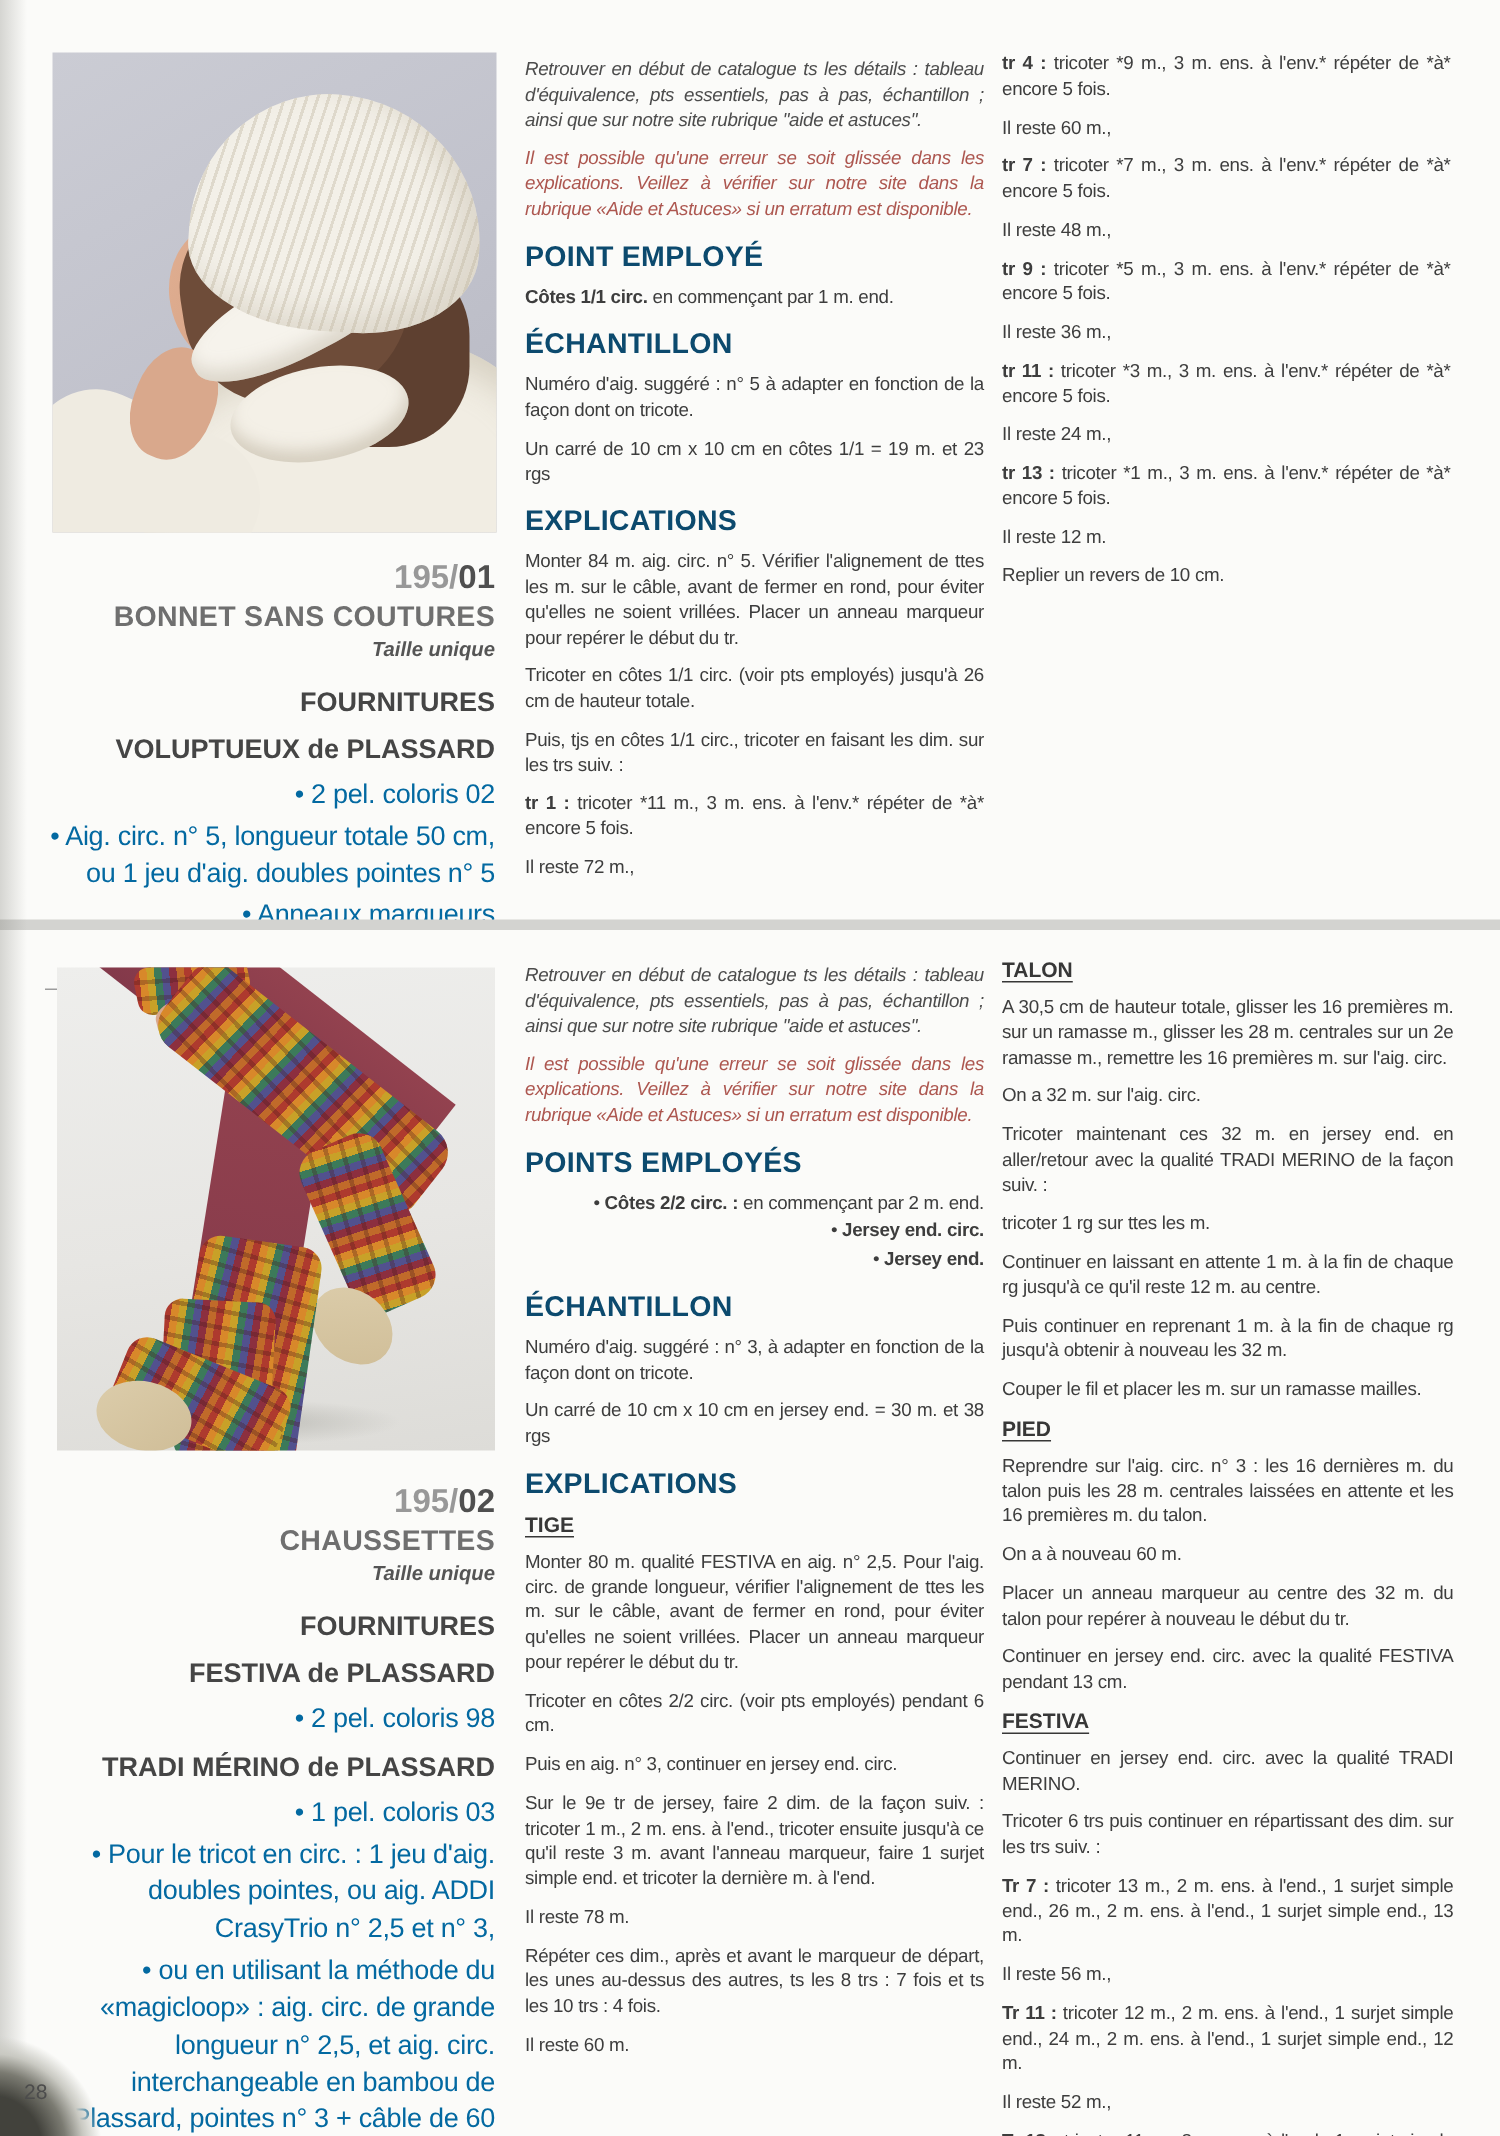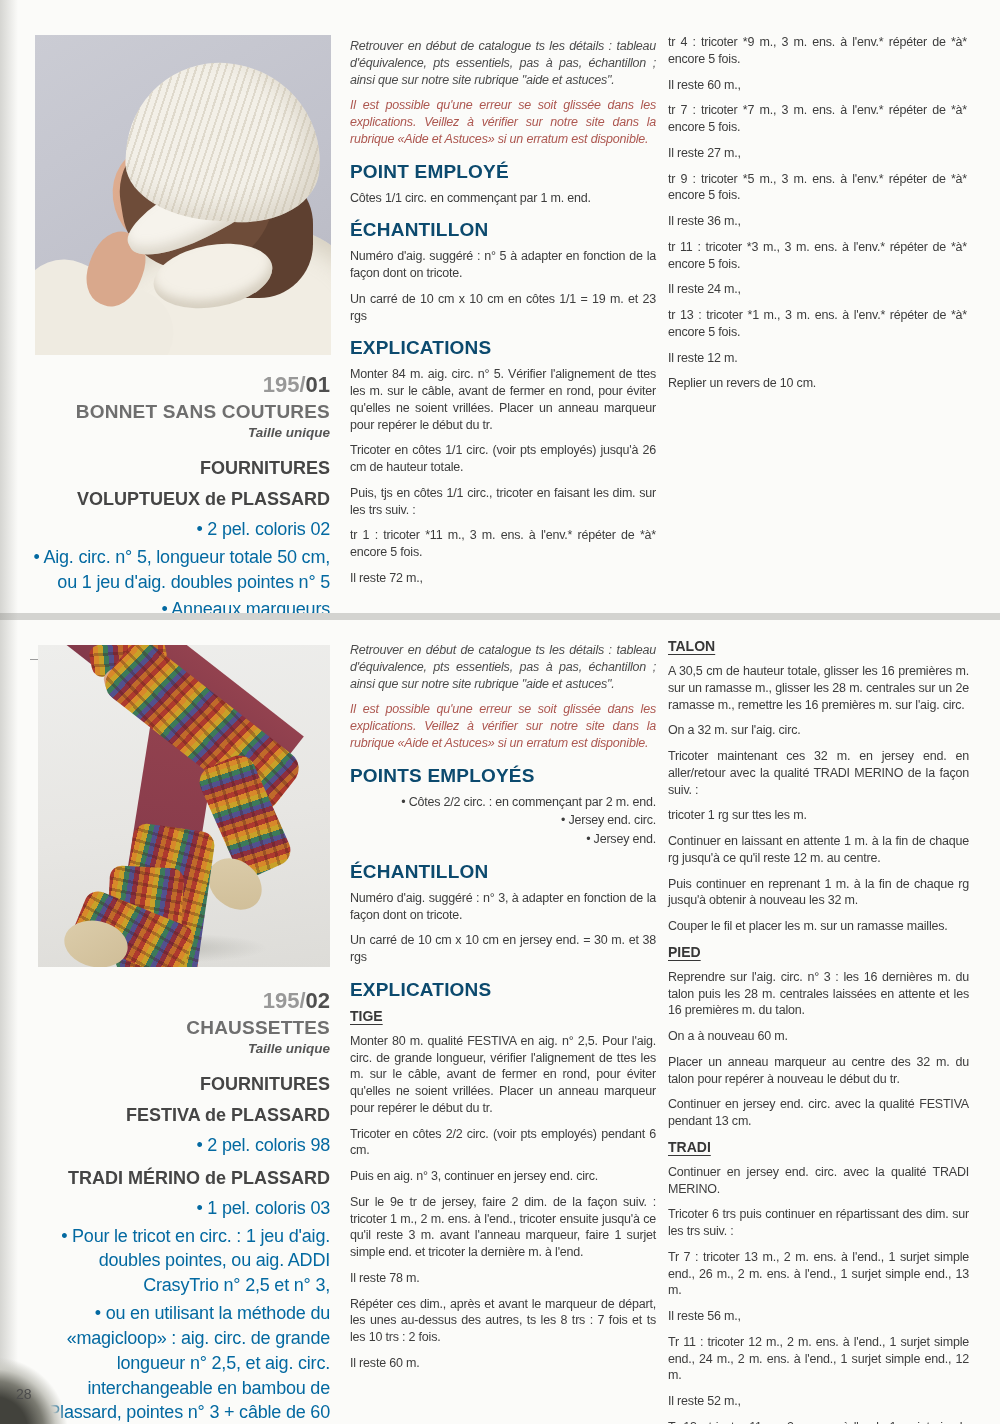--- a/index.html
+++ b/index.html
@@ -21,21 +21,21 @@
   .col{position:absolute;}
   #p1-col2{left:350px;top:38px;width:306px;}
   #p1-col3{left:668px;top:34px;width:299px;}
   #p2-col2{left:350px;top:642px;width:306px;}
   #p2-col3{left:668px;top:636px;width:301px;}
   #p1-info{left:30px;top:360px;width:300px;}
   #p2-info{left:30px;top:976px;width:300px;}
   .col.info{text-align:right;}
 
   .para{font-size:12.5px;line-height:1.34;letter-spacing:-.2px;margin:0 0 9px;text-align:justify;}
-  .para .b{font-weight:normal;}
+  .para .b{font-weight:bold;}
   .para.intro{font-style:italic;color:#4c4c4c;}
   .para.warn{font-style:italic;color:#ad5750;}
   .para.bullet{margin:0 0 2px;text-align:right;}
   .sec-h{font-size:19px;font-weight:bold;color:#0c4a6e;letter-spacing:.2px;margin:13px 0 7px;}
   .sub-h{font-size:14px;font-weight:bold;color:#373737;text-decoration:underline;text-underline-offset:3px;margin:2px 0 9px;}
 
   .info-code{font-size:22px;font-weight:bold;margin:12px 0 3px;}
   .code-pre{color:#989898;}
   .code-suf{color:#4f4f4f;}
   .info-title{font-size:19px;font-weight:bold;color:#6f6f6f;letter-spacing:.2px;}
@@ -145,21 +145,21 @@
       <p class="para">Monter 84 m. aig. circ. n° 5. Vérifier l'alignement de ttes les m. sur le câble, avant de fermer en rond, pour éviter qu'elles ne soient vrillées. Placer un anneau marqueur pour repérer le début du tr.</p>
       <p class="para">Tricoter en côtes 1/1 circ. (voir pts employés) jusqu'à 26 cm de hauteur totale.</p>
       <p class="para">Puis, tjs en côtes 1/1 circ., tricoter en faisant les dim. sur les trs suiv. :</p>
       <p class="para"><span class="b">tr 1 :</span> tricoter *11 m., 3 m. ens. à l'env.* répéter de *à* encore 5 fois.</p>
       <p class="para">Il reste 72 m.,</p>
     </div>
   <div class="col" id="p1-col3">
       <p class="para"><span class="b">tr 4 :</span> tricoter *9 m., 3 m. ens. à l'env.* répéter de *à* encore 5 fois.</p>
       <p class="para">Il reste 60 m.,</p>
       <p class="para"><span class="b">tr 7 :</span> tricoter *7 m., 3 m. ens. à l'env.* répéter de *à* encore 5 fois.</p>
-      <p class="para">Il reste 27 m.,</p>
+      <p class="para">Il reste 48 m.,</p>
       <p class="para"><span class="b">tr 9 :</span> tricoter *5 m., 3 m. ens. à l'env.* répéter de *à* encore 5 fois.</p>
       <p class="para">Il reste 36 m.,</p>
       <p class="para"><span class="b">tr 11 :</span> tricoter *3 m., 3 m. ens. à l'env.* répéter de *à* encore 5 fois.</p>
       <p class="para">Il reste 24 m.,</p>
       <p class="para"><span class="b">tr 13 :</span> tricoter *1 m., 3 m. ens. à l'env.* répéter de *à* encore 5 fois.</p>
       <p class="para">Il reste 12 m.</p>
       <p class="para">Replier un revers de 10 cm.</p>
     </div>
 
   <div class="section-divider"></div>
@@ -207,38 +207,38 @@
       <div class="sec-h">ÉCHANTILLON</div>
       <p class="para">Numéro d'aig. suggéré : n° 3, à adapter en fonction de la façon dont on tricote.</p>
       <p class="para">Un carré de 10 cm x 10 cm en jersey end. = 30 m. et 38 rgs</p>
       <div class="sec-h">EXPLICATIONS</div>
       <div class="sub-h">TIGE</div>
       <p class="para">Monter 80 m. qualité FESTIVA en aig. n° 2,5. Pour l'aig. circ. de grande longueur, vérifier l'alignement de ttes les m. sur le câble, avant de fermer en rond, pour éviter qu'elles ne soient vrillées. Placer un anneau marqueur pour repérer le début du tr.</p>
       <p class="para">Tricoter en côtes 2/2 circ. (voir pts employés) pendant 6 cm.</p>
       <p class="para">Puis en aig. n° 3, continuer en jersey end. circ.</p>
       <p class="para">Sur le 9e tr de jersey, faire 2 dim. de la façon suiv. : tricoter 1 m., 2 m. ens. à l'end., tricoter ensuite jusqu'à ce qu'il reste 3 m. avant l'anneau marqueur, faire 1 surjet simple end. et tricoter la dernière m. à l'end.</p>
       <p class="para">Il reste 78 m.</p>
-      <p class="para">Répéter ces dim., après et avant le marqueur de départ, les unes au-dessus des autres, ts les 8 trs : 7 fois et ts les 10 trs : 2 fois.</p>
+      <p class="para">Répéter ces dim., après et avant le marqueur de départ, les unes au-dessus des autres, ts les 8 trs : 7 fois et ts les 10 trs : 4 fois.</p>
       <p class="para">Il reste 60 m.</p>
     </div>
   <div class="col" id="p2-col3">
       <div class="sub-h">TALON</div>
       <p class="para">A 30,5 cm de hauteur totale, glisser les 16 premières m. sur un ramasse m., glisser les 28 m. centrales sur un 2e ramasse m., remettre les 16 premières m. sur l'aig. circ.</p>
       <p class="para">On a 32 m. sur l'aig. circ.</p>
       <p class="para">Tricoter maintenant ces 32 m. en jersey end. en aller/retour avec la qualité TRADI MERINO de la façon suiv. :</p>
       <p class="para">tricoter 1 rg sur ttes les m.</p>
       <p class="para">Continuer en laissant en attente 1 m. à la fin de chaque rg jusqu'à ce qu'il reste 12 m. au centre.</p>
       <p class="para">Puis continuer en reprenant 1 m. à la fin de chaque rg jusqu'à obtenir à nouveau les 32 m.</p>
       <p class="para">Couper le fil et placer les m. sur un ramasse mailles.</p>
       <div class="sub-h">PIED</div>
       <p class="para">Reprendre sur l'aig. circ. n° 3 : les 16 dernières m. du talon puis les 28 m. centrales laissées en attente et les 16 premières m. du talon.</p>
       <p class="para">On a à nouveau 60 m.</p>
       <p class="para">Placer un anneau marqueur au centre des 32 m. du talon pour repérer à nouveau le début du tr.</p>
       <p class="para">Continuer en jersey end. circ. avec la qualité FESTIVA pendant 13 cm.</p>
-      <div class="sub-h">TRADI</div>
+      <div class="sub-h">FESTIVA</div>
       <p class="para">Continuer en jersey end. circ. avec la qualité TRADI MERINO.</p>
       <p class="para">Tricoter 6 trs puis continuer en répartissant des dim. sur les trs suiv. :</p>
       <p class="para"><span class="b">Tr 7 :</span> tricoter 13 m., 2 m. ens. à l'end., 1 surjet simple end., 26 m., 2 m. ens. à l'end., 1 surjet simple end., 13 m.</p>
       <p class="para">Il reste 56 m.,</p>
       <p class="para"><span class="b">Tr 11 :</span> tricoter 12 m., 2 m. ens. à l'end., 1 surjet simple end., 24 m., 2 m. ens. à l'end., 1 surjet simple end., 12 m.</p>
       <p class="para">Il reste 52 m.,</p>
       <p class="para"><span class="b">Tr 13 :</span> tricoter 11 m., 2 m. ens. à l'end., 1 surjet simple end., 22 m., 2 m. ens. à l'end., 1 surjet simple end., 11 m.</p>
     </div>
 
   <div class="scan-edge"></div>

